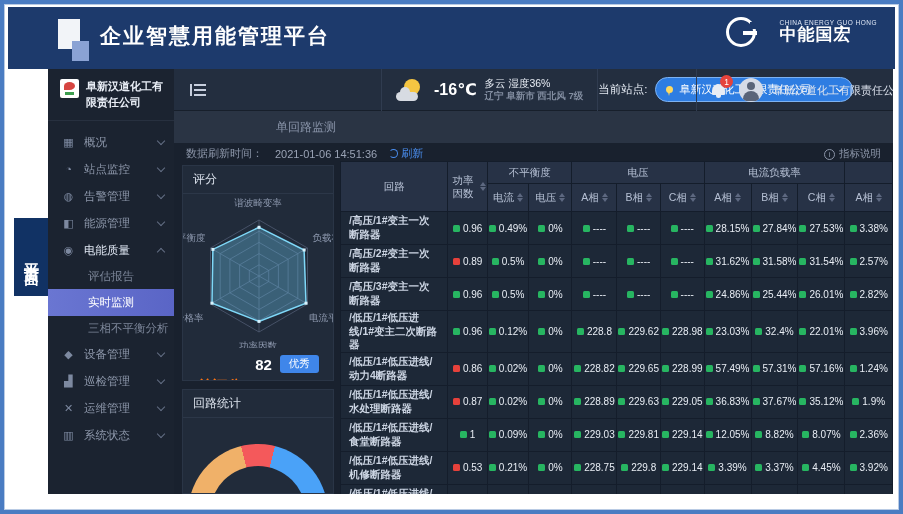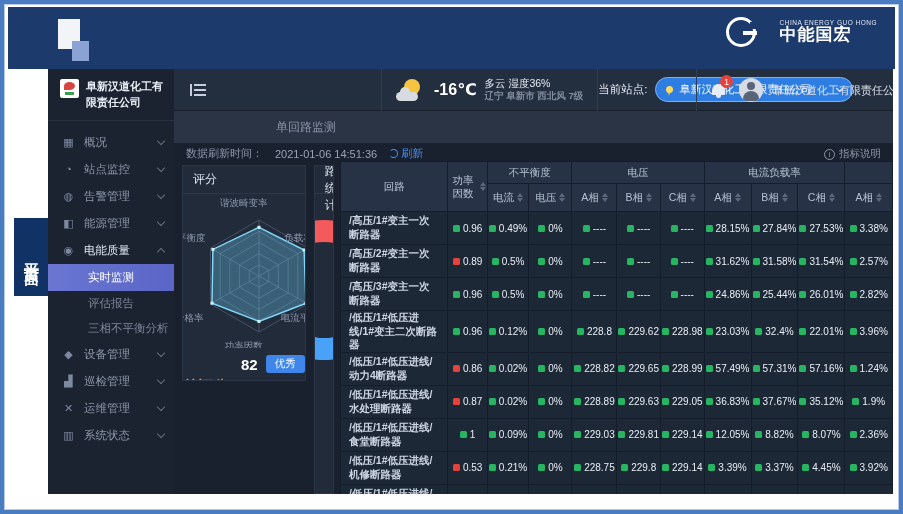--- a/index.html
+++ b/index.html
@@ -86,21 +86,21 @@
   
   .content{position:relative;flex:1;background:#19212e;overflow:hidden;}
   .refresh-row{position:absolute;left:12px;top:3px;display:flex;align-items:center;gap:12px;font-size:11px;color:#8b95a8;}
   .refresh-time{color:#9aa3b5;}
   .refresh-link{color:#4a8ef0;display:flex;align-items:center;gap:3px;cursor:pointer;justify-content:flex-end;}
   .ricon{width:9px;height:9px;border:1.5px solid #4a8ef0;border-radius:50%;border-left-color:transparent;position:relative;}
   .help{position:absolute;right:12px;top:4px;display:flex;align-items:center;gap:4px;color:#8b95a8;font-size:10.5px;cursor:pointer;}
   .iicon{width:11px;height:11px;border:1px solid #8b95a8;border-radius:50%;font-size:8px;display:flex;align-items:center;justify-content:center;font-style:normal;}
 
   
-  .left-col{position:absolute;left:8px;top:22px;width:152px;bottom:0;display:flex;flex-direction:row;gap:8px;}
+  .left-col{position:absolute;left:8px;top:22px;width:152px;bottom:0;display:flex;flex-direction:column;gap:8px;}
   .panel{background:#212b3a;border:1px solid #2a3546;display:flex;flex-direction:column;overflow:hidden;}
   .panel-h{height:28px;flex:none;display:flex;align-items:center;padding:0 10px;color:#dbe2ec;font-size:12px;border-bottom:1px solid #2c3748;}
   .score-panel{height:216px;flex:none;}
   .chart-area{position:relative;flex:1;overflow:hidden;}
   .r-label{position:absolute;color:#8f9ab0;font-size:9.5px;white-space:nowrap;}
   .score-row{height:32px;flex:none;display:flex;align-items:center;justify-content:center;gap:8px;}
   .score-label{color:#f97316;font-size:15px;font-weight:bold;margin-top:44px;}
   .score-value{color:#fff;font-size:15px;font-weight:bold;}
   .score-badge{background:#3f86ea;color:#fff;font-size:10.5px;padding:2px 9px;border-radius:3px;}
   .circuit-panel{flex:1;}
@@ -126,20 +126,21 @@
   .dot.g{background:#27b561;} .dot.r{background:#e6413b;}
 </style>
 </head>
 <body>
 
 <div class="slide">
 
   <div class="slide-header">
     <div class="deco-a"></div>
     <div class="deco-b"></div>
+    <div class="slide-title">企业智慧用能管理平台</div>
     <div class="brand">
       <div class="brand-ring"></div>
       <div class="brand-txt">
         <span class="brand-sub">CHINA ENERGY GUO HONG</span>
         <span class="brand-main">中能国宏</span>
       </div>
     </div>
   </div>
 
   <div class="page-tag">平台页面</div>
@@ -170,22 +171,22 @@
           <div class="m-item">
             <span class="mi">◧</span>
             <span class="ml">能源管理</span>
             <span class="chev"></span>
           </div>
           <div class="m-item parent-active">
             <span class="mi">◉</span>
             <span class="ml">电能质量</span>
             <span class="chev up"></span>
           </div>
+          <div class="m-sub">评估报告</div>
           <div class="m-sub active">实时监测</div>
-          <div class="m-sub">评估报告</div>
           <div class="m-sub">三相不平衡分析</div>
           <div class="m-item">
             <span class="mi">◆</span>
             <span class="ml">设备管理</span>
             <span class="chev"></span>
           </div>
           <div class="m-item">
             <span class="mi">▟</span>
             <span class="ml">巡检管理</span>
             <span class="chev"></span>

